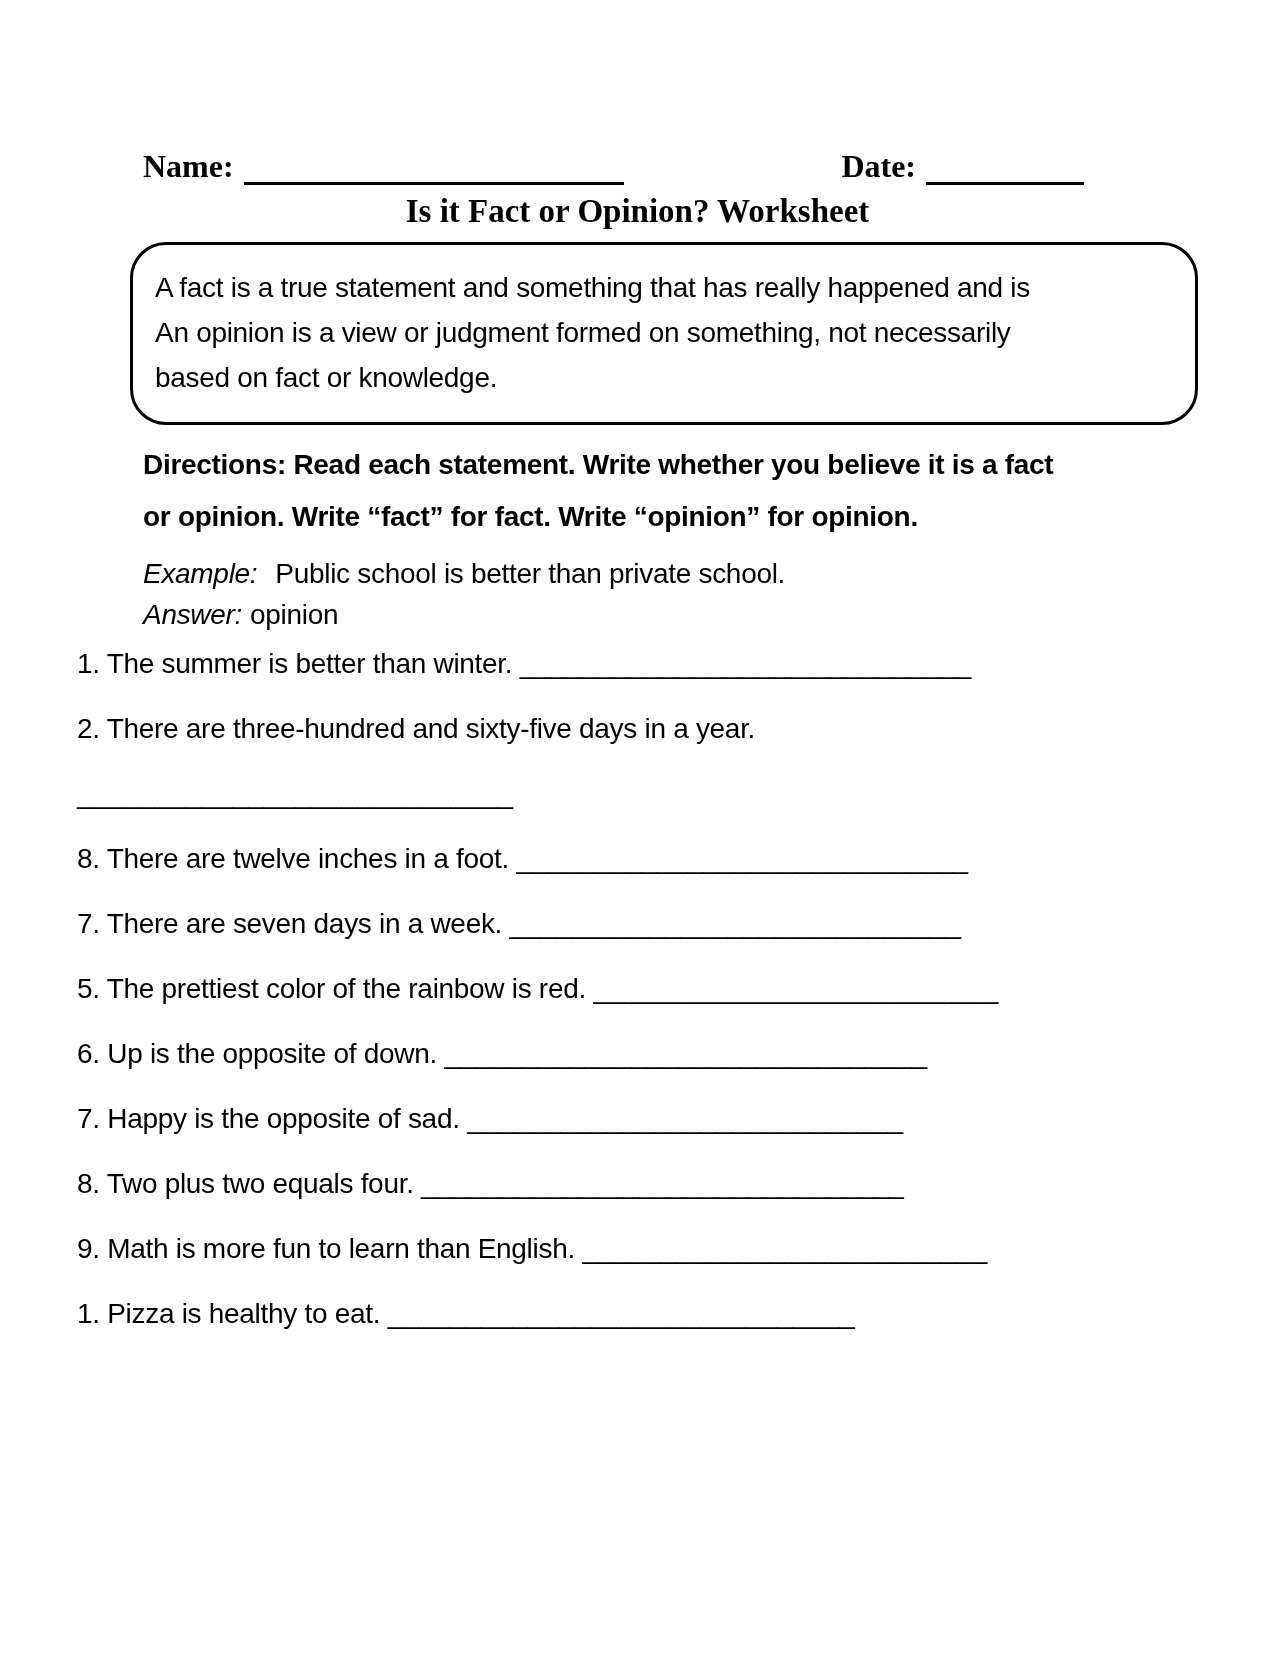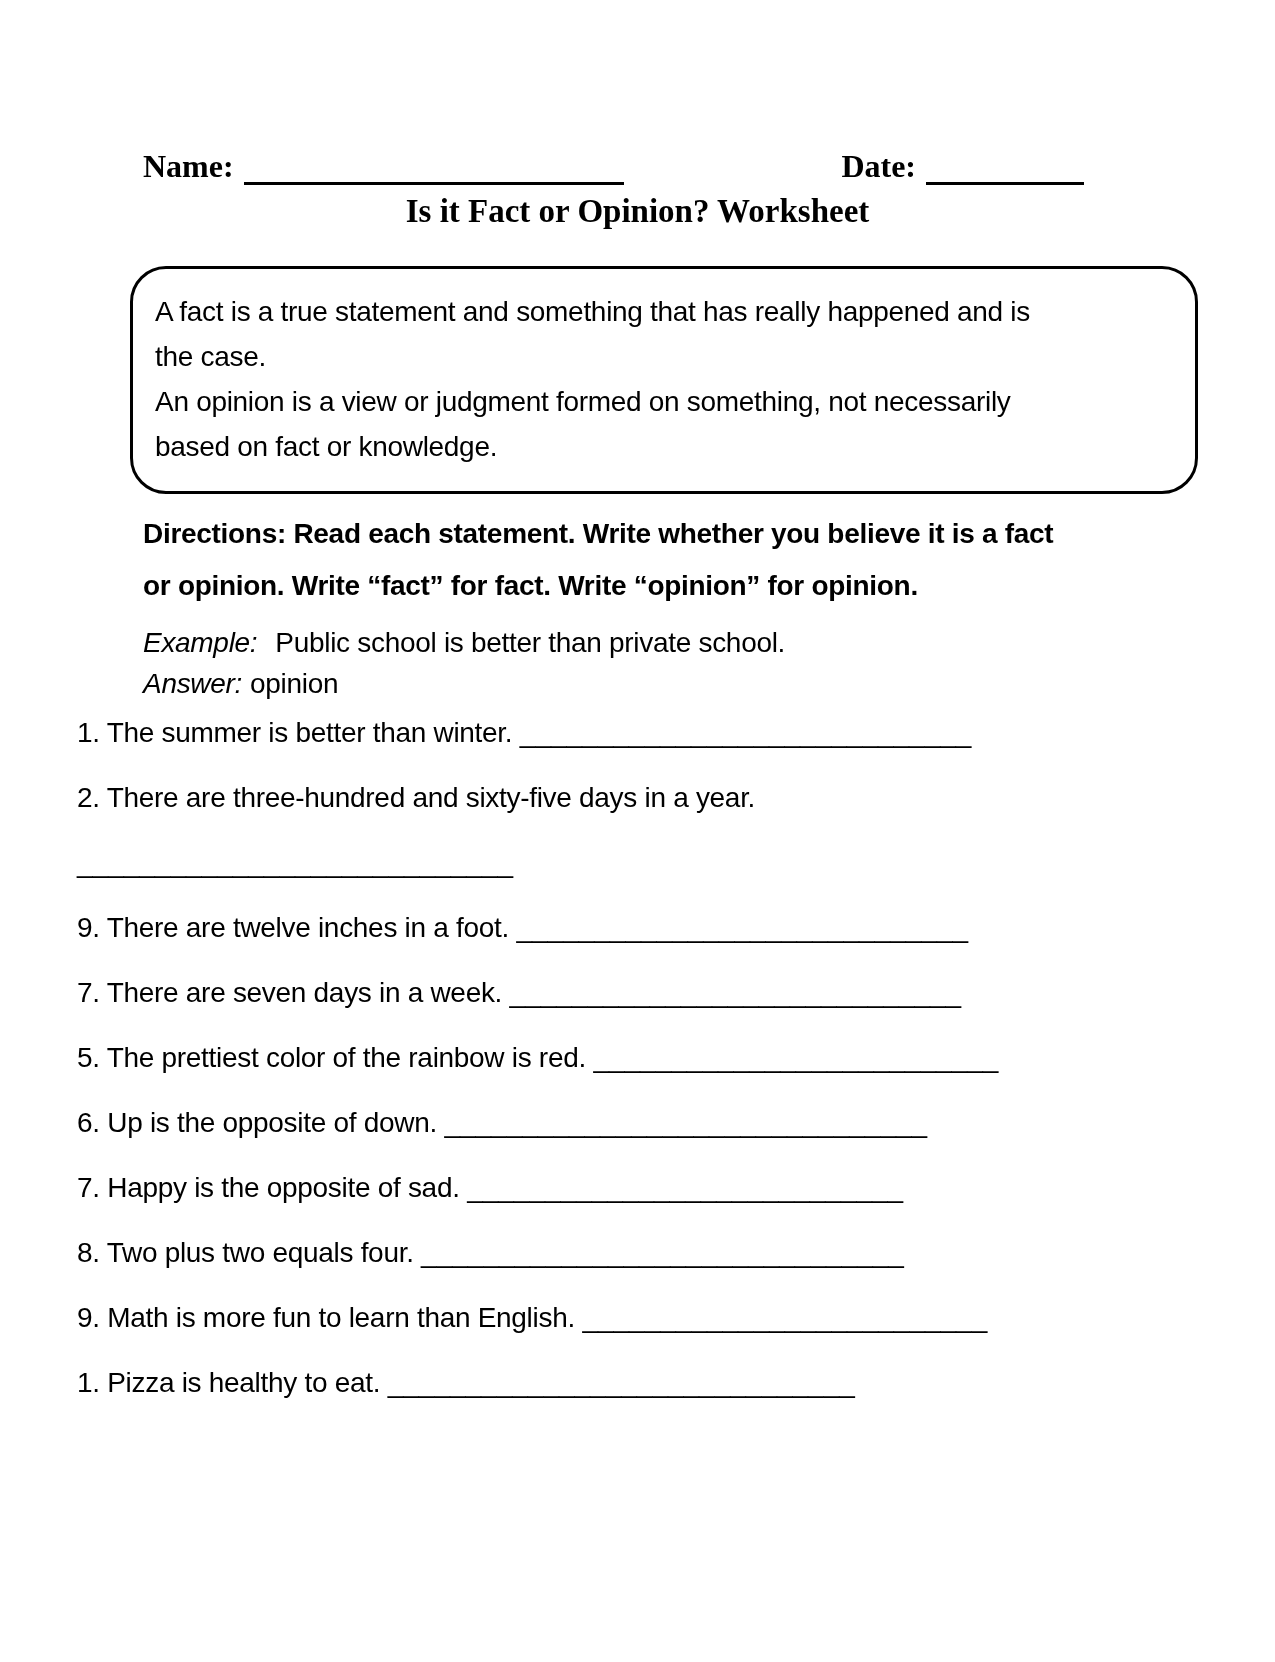--- a/index.html
+++ b/index.html
@@ -23,21 +23,21 @@
   .date-line { width: 158px; }
 
   
   .title {
     text-align: center; margin-top: 8px;
     font-family: "Liberation Serif", serif; font-weight: bold; font-size: 33px;
   }
 
   
   .def-box {
-    margin: 36px 77px 0 130px;
+    margin: 12px 77px 0 130px;
     border: 3px solid #000; border-radius: 36px;
     padding: 20px 22px 22px 22px;
     font-size: 28px; letter-spacing: -0.3px;
   }
   .def-line { line-height: 45px; white-space: nowrap; }
 
   
   .directions { margin: 14px 60px 0 143px; font-size: 28px; letter-spacing: -0.3px; font-weight: bold; }
   .dir-line { line-height: 52px; white-space: nowrap; }
 
@@ -67,21 +67,20 @@
     <div class="header-field">
       <span>Date:</span>
       <span class="fill-line date-line"></span>
     </div>
   </div>
 
   <div class="title">Is it Fact or Opinion? Worksheet</div>
 
   <div class="def-box">
       <div class="def-line">A fact is a true statement and something that has really happened and is</div>
-      <div class="def-line">the case.</div>
       <div class="def-line">An opinion is a view or judgment formed on something, not necessarily</div>
       <div class="def-line">based on fact or knowledge.</div>
     </div>
 
   <div class="directions">
       <div class="dir-line">Directions: Read each statement. Write whether you believe it is a fact</div>
       <div class="dir-line">or opinion. Write “fact” for fact. Write “opinion” for opinion.</div>
     </div>
 
   <div class="example-row">
@@ -95,21 +94,21 @@
   <div class="questions">
   <div class="question">
     <span class="q-text">1. The summer is better than winter. </span><span class="q-blank">_____________________________</span>
   </div>
 
   <div class="question own-line-blank">
     <span class="q-text">2. There are three-hundred and sixty-five days in a year. </span><span class="q-blank">____________________________</span>
   </div>
 
   <div class="question">
-    <span class="q-text">9. There are twelve inches in a foot. </span><span class="q-blank">_____________________________</span>
+    <span class="q-text">8. There are twelve inches in a foot. </span><span class="q-blank">_____________________________</span>
   </div>
 
   <div class="question">
     <span class="q-text">7. There are seven days in a week. </span><span class="q-blank">_____________________________</span>
   </div>
 
   <div class="question">
     <span class="q-text">5. The prettiest color of the rainbow is red. </span><span class="q-blank">__________________________</span>
   </div>
 

